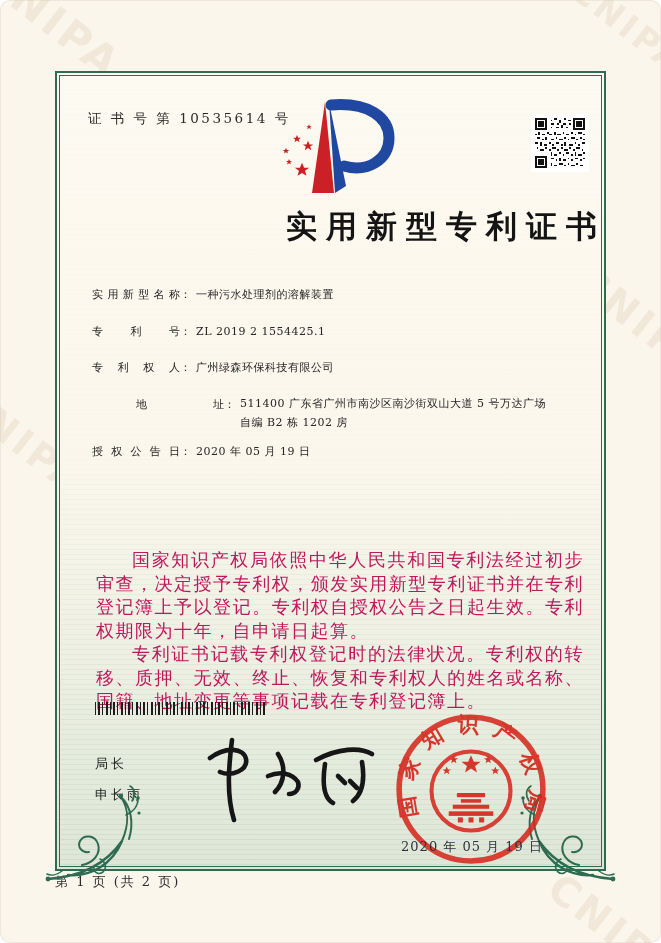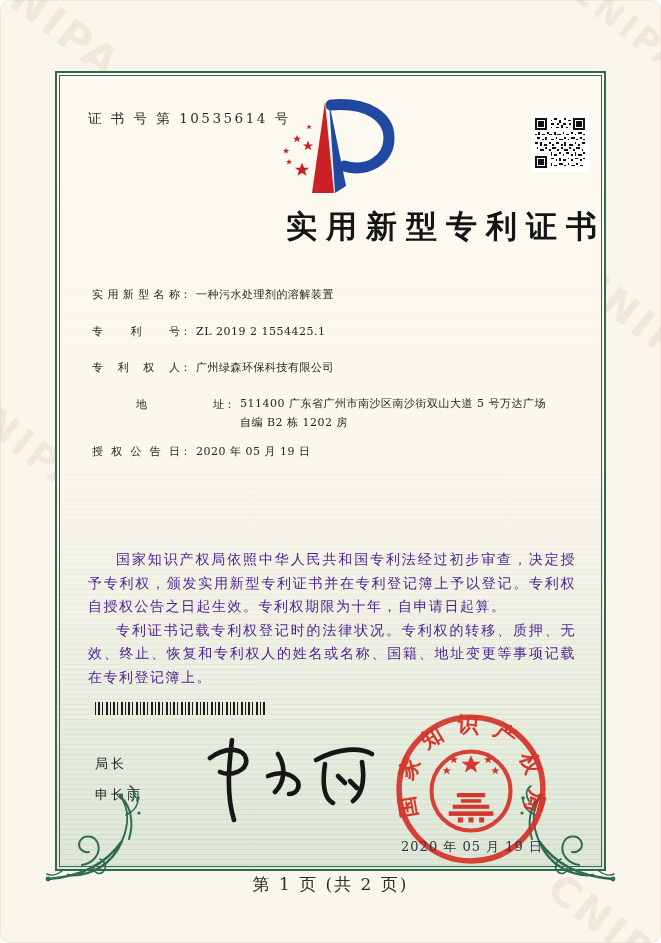--- a/index.html
+++ b/index.html
@@ -73,22 +73,22 @@
     vertical-align:top;
   }
   .fcolon { display:inline-block; width:16px; vertical-align:top; }
   .fvalue { display:inline-block; vertical-align:top; white-space:normal; letter-spacing:0.5px; }
   .addr-value { width:360px; line-height:19.5px; }
   .grant-row { display:flex; margin-top:8px; }
   .grant-pair1 { width:257px; }
 
   
   .body-text {
-    position:absolute; left:88px; top:548px; width:488px;
-    font-size:14px; line-height:23.5px; color:#4c1d95; text-align:justify;
+    position:absolute; left:96px; top:548px; width:488px;
+    font-size:18px; line-height:23.5px; color:#be185d; text-align:justify;
   }
   .body-text p { text-indent:2em; letter-spacing:1.5px; }
 
   
   .barcode {
     position:absolute; left:95px; top:702px; width:170px; height:13px;
     background:repeating-linear-gradient(90deg,
       #1d1d1d 0 1.5px, transparent 1.5px 3px,
       #1d1d1d 3px 5.5px, transparent 5.5px 7.5px,
       #1d1d1d 7.5px 8.5px, transparent 8.5px 11px,
@@ -99,21 +99,21 @@
   .signature { position:absolute; left:192px; top:732px; width:190px; height:100px; }
 
   .seal { position:absolute; left:390px; top:704px; width:162px; height:162px; opacity:0.92; z-index:5; }
   .seal-date {
     position:absolute; left:396px; top:838px; width:152px; z-index:6;
     text-align:center; font-size:13px; color:#2c3340; letter-spacing:1px; white-space:nowrap;
   }
 
   .page-footer {
     position:absolute; left:55px; top:873px; width:551px;
-    text-align:center; font-size:17px; color:#2c2c2c; letter-spacing:2px;
+    text-align:left; font-size:13px; color:#2c2c2c; letter-spacing:2px;
   }
   .continuation-note {
     position:absolute; left:0; top:942px; width:661px;
     text-align:center; font-size:11.5px; color:#3a3a3a; letter-spacing:2.5px;
   }
 </style>
 </head>
 <body>
 
 <div class="paper">

